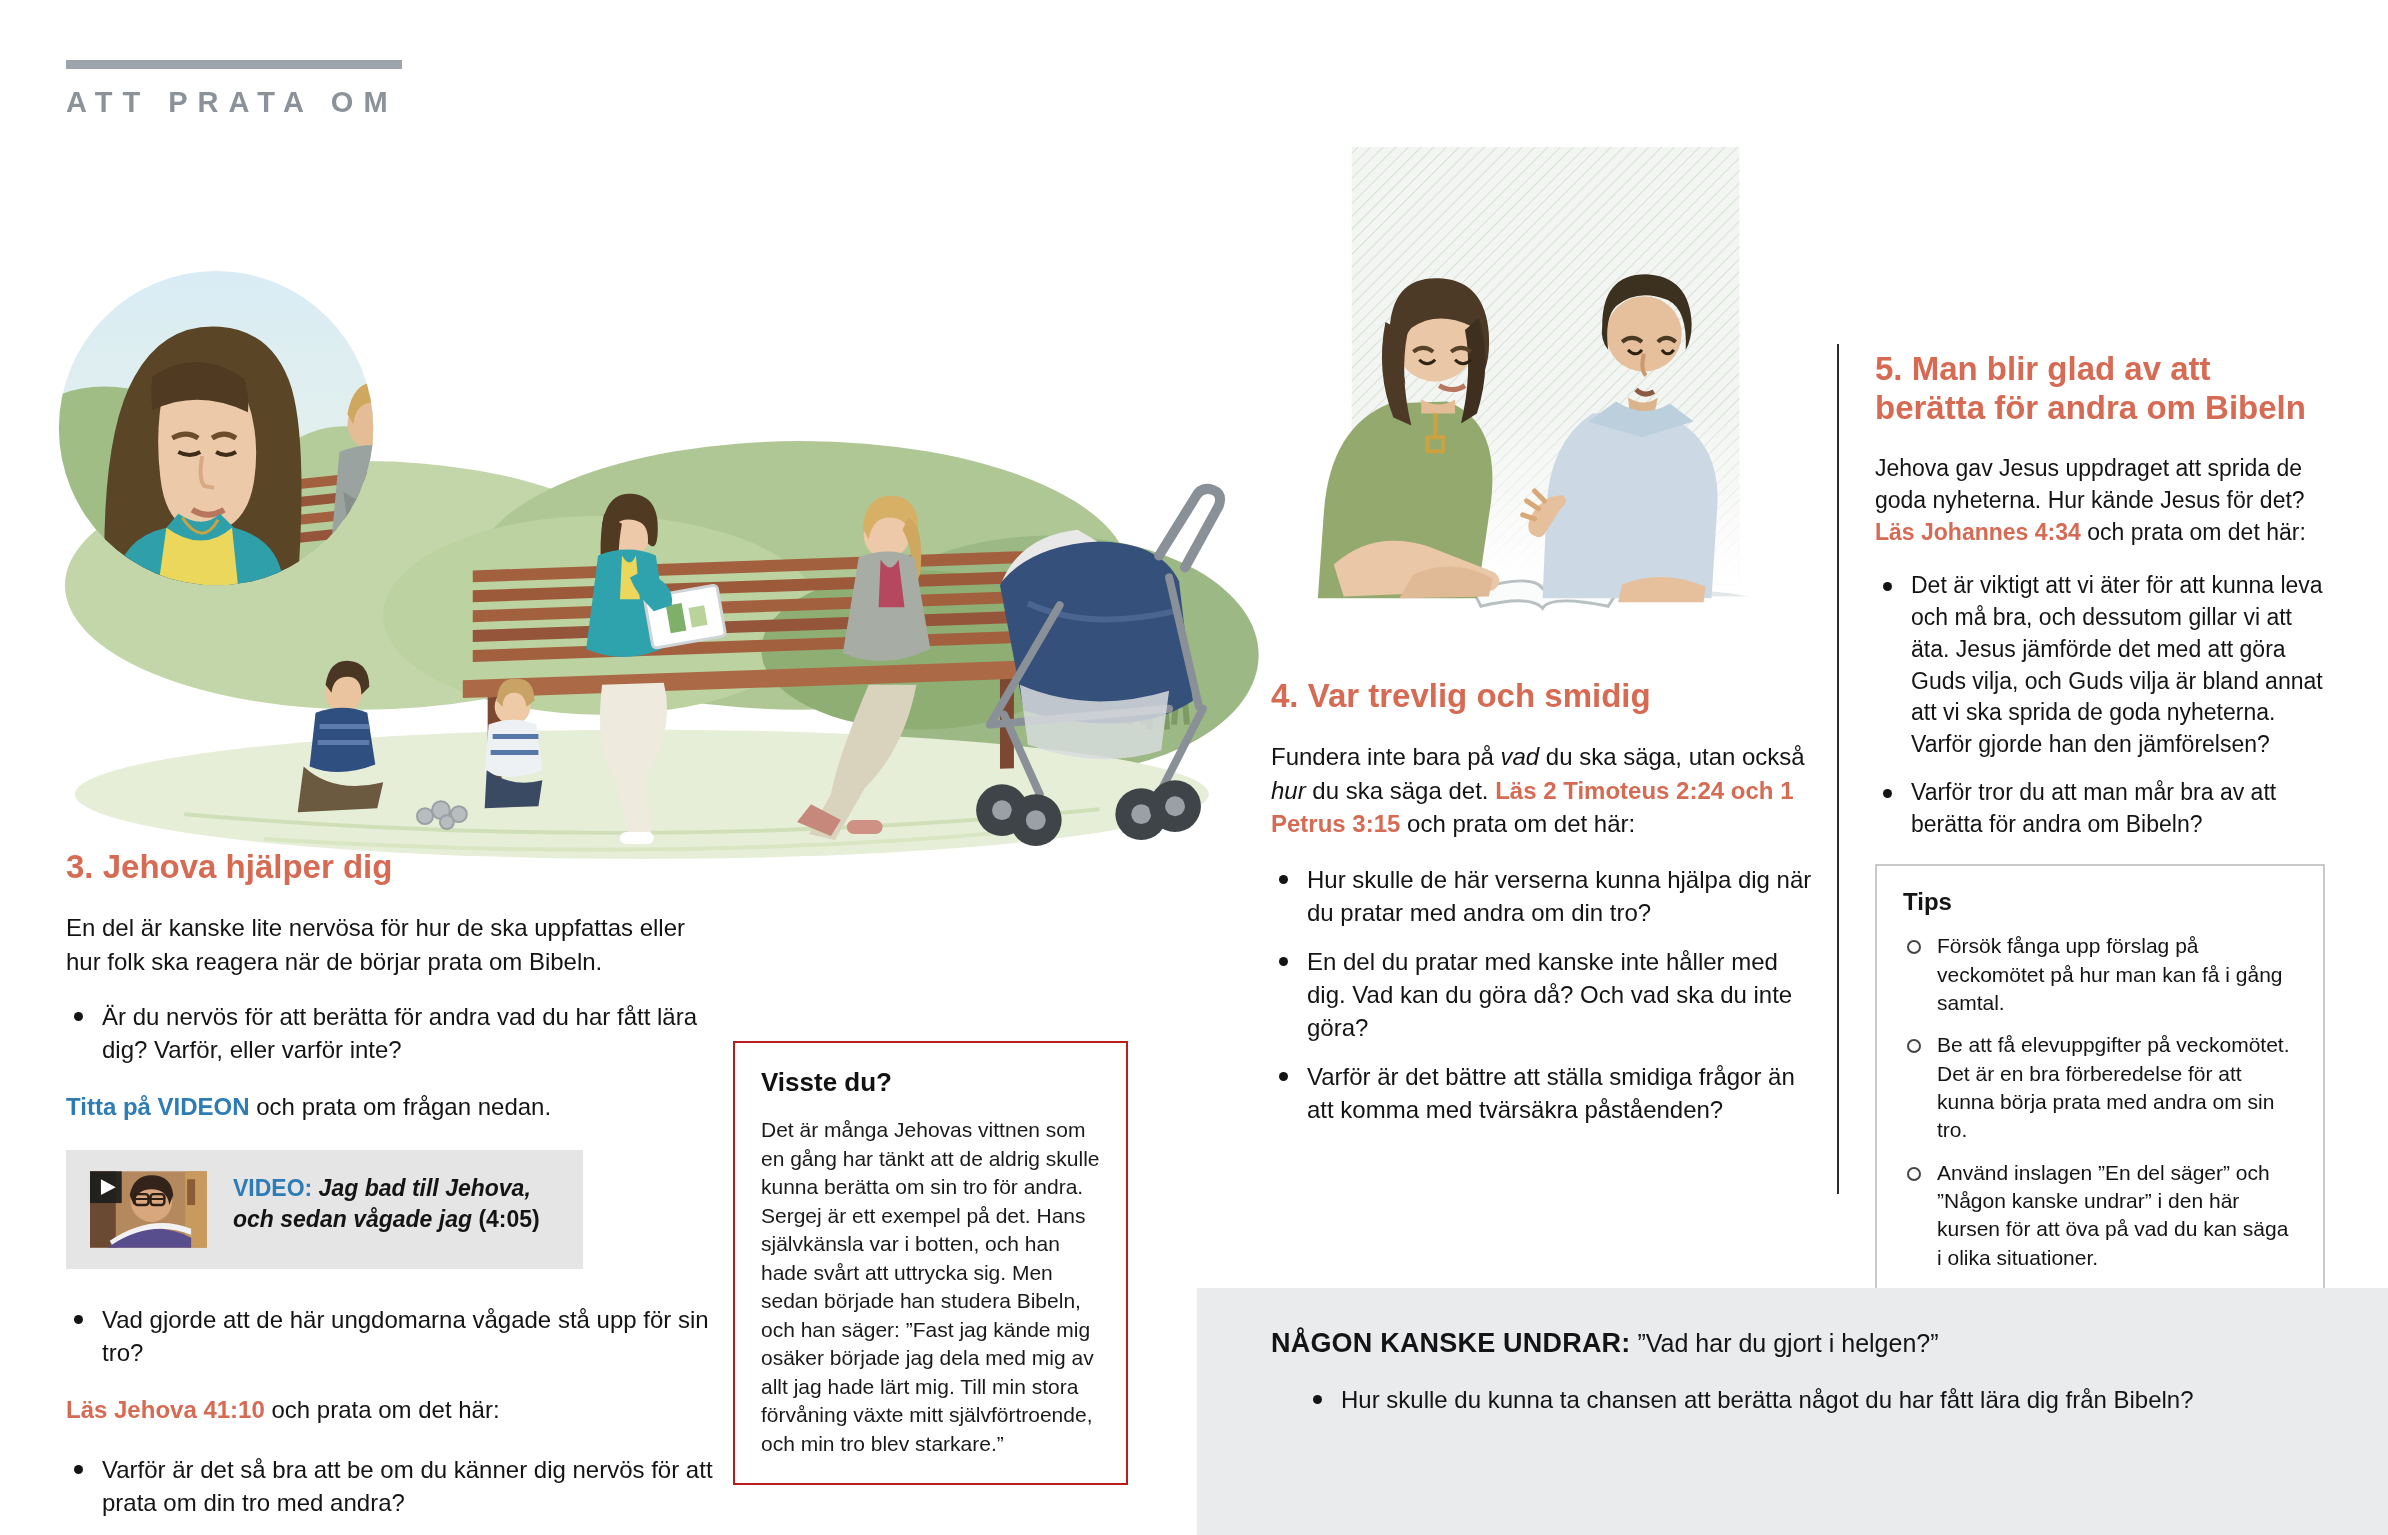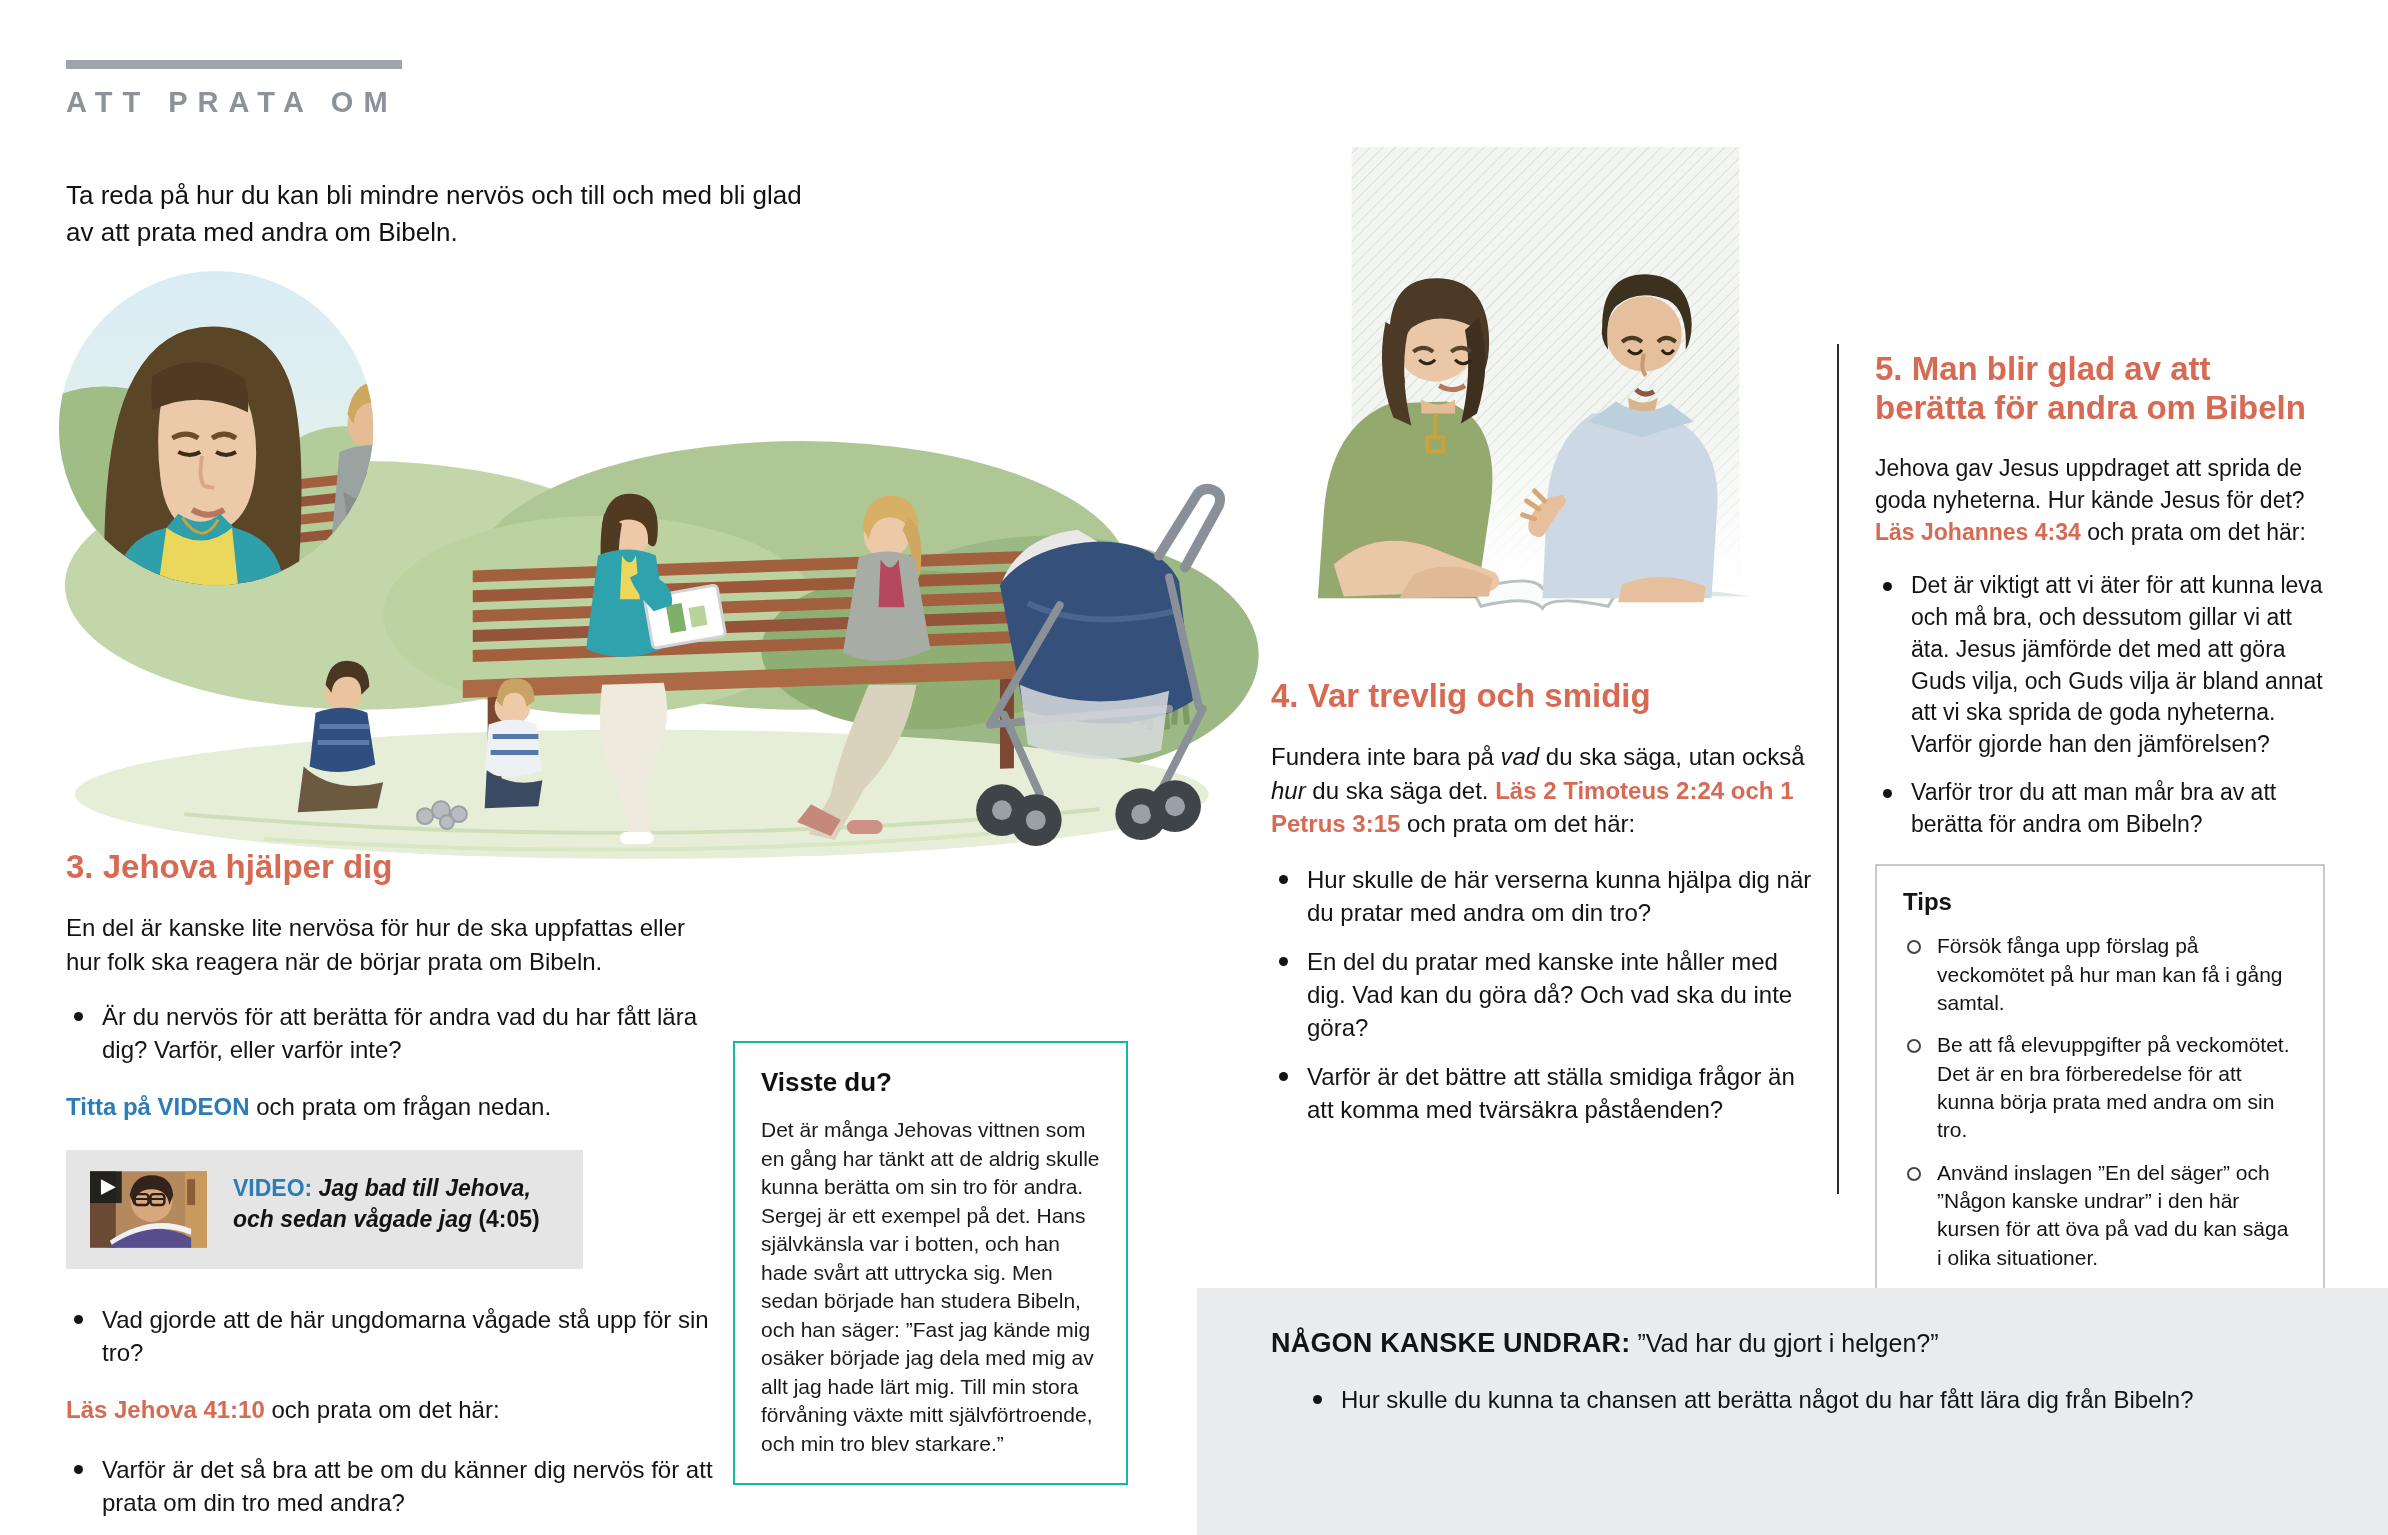--- a/index.html
+++ b/index.html
@@ -31,21 +31,21 @@
   .col-right ul.dots li{font-size:23px;}
 
   
   .video-box{background:#e5e5e5;width:517px;padding:21px 24px;display:flex;gap:26px;margin:0 0 34px 0;box-sizing:border-box;cursor:pointer;}
   .thumb-wrap{position:relative;width:117px;height:77px;flex:0 0 auto;}
   .thumb-wrap svg{display:block;}
   .video-caption{font-size:23px;line-height:1.35;font-weight:bold;padding-top:2px;}
   .video-caption .vtitle{font-style:italic;}
 
   
-  .info-box{position:absolute;left:733px;top:1041px;width:395px;background:#fff;border:2px solid #14b8a6;box-sizing:border-box;padding:24px 26px;}
+  .info-box{position:absolute;left:733px;top:1041px;width:395px;background:#fff;border:2px solid #b91c1c;box-sizing:border-box;padding:24px 26px;}
   .info-box h3{margin:0 0 18px 0;font-size:26px;font-weight:bold;color:#111;}
   .info-box p{margin:0;font-size:21px;line-height:1.36;color:#1a1a1a;}
 
   .tips-box{background:#fff;border:2px solid #c9c9c9;box-sizing:border-box;width:450px;padding:22px 26px 18px 26px;margin-top:16px;}
   .tips-box h3{margin:0 0 16px 0;font-size:24px;font-weight:bold;}
   ul.rings{list-style:none;margin:0;padding:0;}
   ul.rings li{position:relative;padding-left:34px;font-size:21px;line-height:1.35;margin-bottom:14px;}
   ul.rings li::before{content:"";position:absolute;left:4px;top:8px;width:10px;height:10px;border-radius:50%;border:2px solid #444;background:#fff;}
 
   
@@ -60,21 +60,20 @@
   .study-illo{position:absolute;left:1294px;top:147px;width:512px;height:517px;}
   svg{overflow:visible;}
 </style>
 </head>
 <body>
 
 <div class="page">
 
   <div class="kicker-bar"></div>
   <div class="kicker">ATT PRATA OM</div>
-  <p class="page-intro">Ta reda på hur du kan bli mindre nervös och till och med bli glad av att prata med andra om Bibeln.</p>
 
   <svg class="park-illo" viewBox="0 0 1150 600" xmlns="http://www.w3.org/2000/svg" aria-hidden="true">
 
     <ellipse cx="320" cy="330" rx="300" ry="125" fill="#c3d6a9"></ellipse>
     <ellipse cx="760" cy="320" rx="330" ry="135" fill="#aec794"></ellipse>
     <ellipse cx="1010" cy="400" rx="210" ry="120" fill="#9cb884"></ellipse>
     <ellipse cx="560" cy="360" rx="220" ry="100" fill="#bcd2a0"></ellipse>
     <ellipse cx="880" cy="395" rx="160" ry="80" fill="#8fae74"></ellipse>
     <path d="M1090 470 l8 -90 6 90 M1110 475 l10 -110 8 110 M1135 470 l6 -80 7 80" stroke="#7f9a64" stroke-width="6" fill="none"></path>
 

